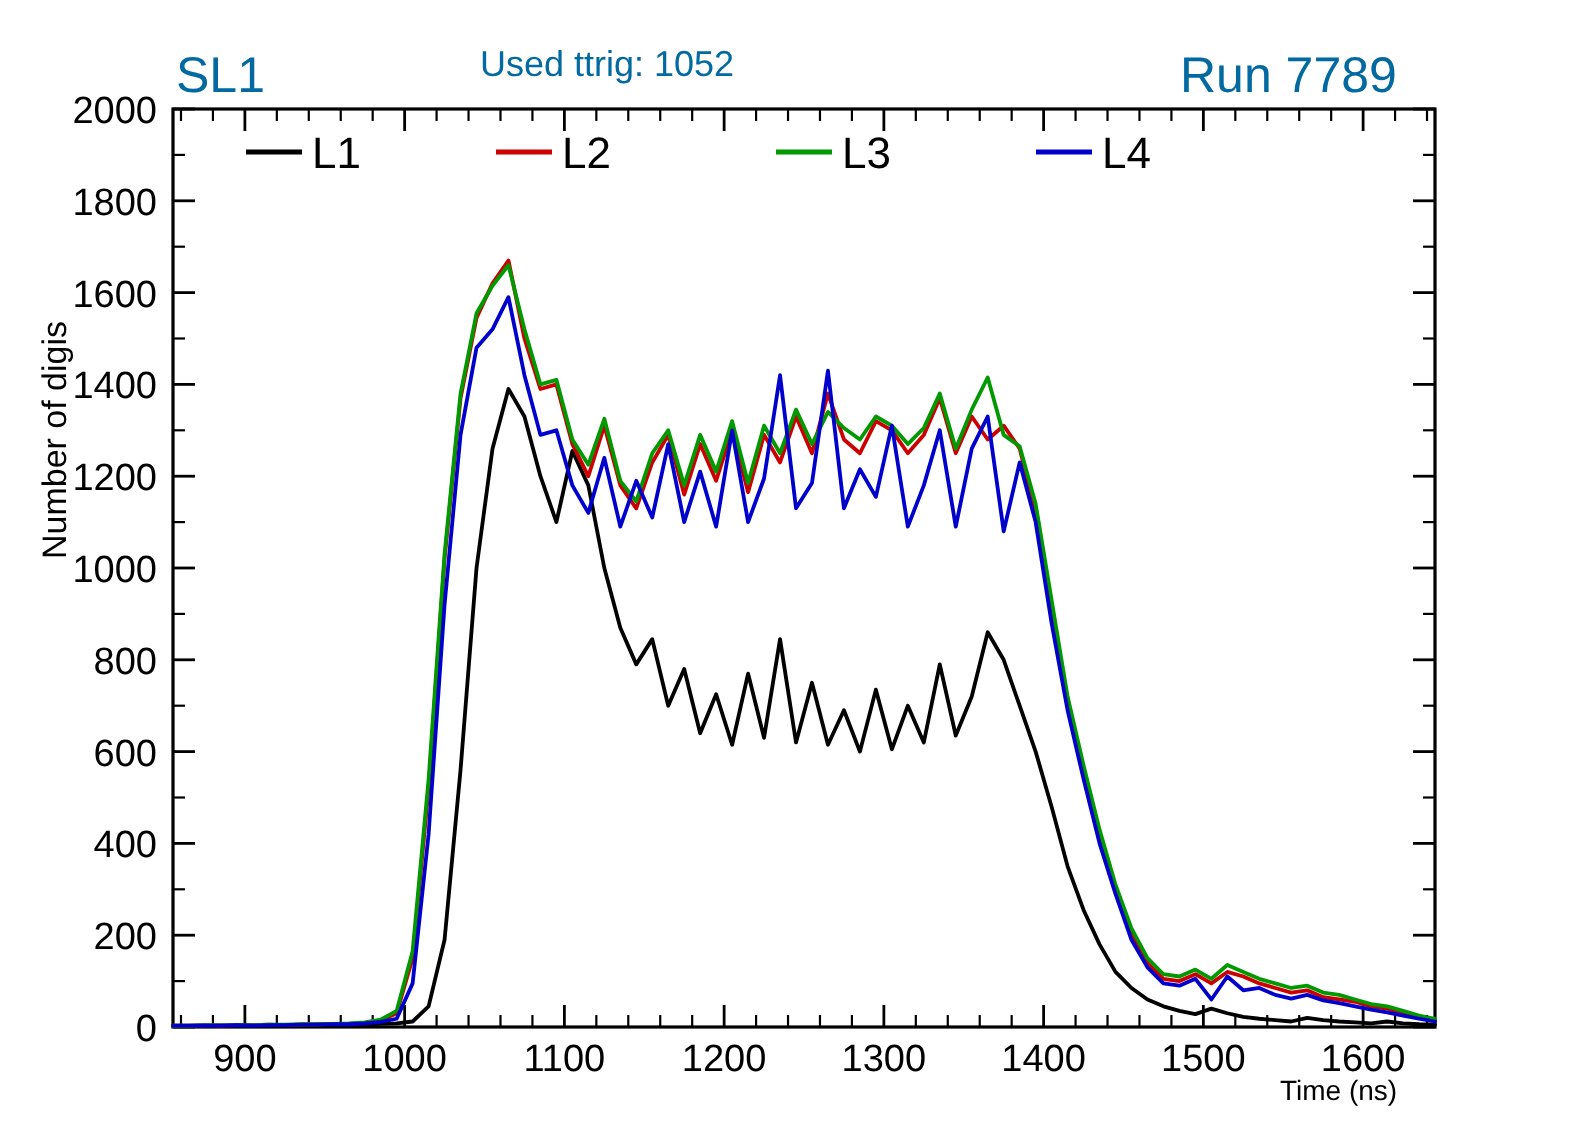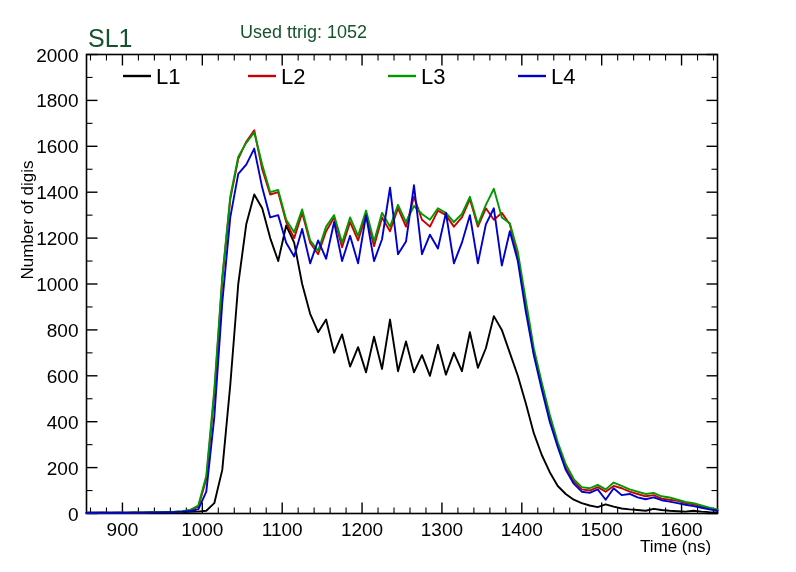--- a/index.html
+++ b/index.html
@@ -2,49 +2,50 @@
 <html><head>
 <meta charset="utf-8">
 <style>
   html,body{margin:0;padding:0;}
   body{
     width:796px;height:572px;background:#ffffff;
     font-family:"Liberation Sans", sans-serif;
     overflow:hidden;position:relative;
   }
   #root{position:absolute;inset:0;}
-  .txt{position:absolute;white-space:nowrap;color:#14532d;}
+  .txt{position:absolute;white-space:nowrap;color:#0369a1;}
   #title-sl{left:88px;top:24px;font-size:25px;}
   #title-ttrig{left:240px;top:22px;font-size:18px;}
   #title-run{left:590px;top:24px;font-size:25px;}
   #ylabel{
     position:absolute;left:-52px;top:210px;width:160px;
     transform:rotate(-90deg);transform-origin:50% 50%;
     font-size:17px;text-align:center;color:#000;
   }
-  #xlabel{position:absolute;left:640px;top:537px;font-size:17px;color:#000;}
+  #xlabel{position:absolute;left:640px;top:537px;font-size:14px;color:#000;}
   svg{position:absolute;left:0;top:0;}
   .ytick-lbl{font-size:19px;text-anchor:end;fill:#000;
     font-family:"Liberation Sans", sans-serif;}
   .xtick-lbl{font-size:19px;text-anchor:middle;fill:#000;
     font-family:"Liberation Sans", sans-serif;}
   .legend-lbl{font-size:22px;fill:#000;
     font-family:"Liberation Sans", sans-serif;}
   .frame{fill:none;stroke:#000;stroke-width:1.6;}
   .tick{stroke:#000;stroke-width:1.4;}
   .tick-minor{stroke:#000;stroke-width:1.1;}
   .series{fill:none;stroke-width:1.9;stroke-linejoin:round;stroke-linecap:round;}
 </style>
 </head>
 <body>
 
 <div id="root">
 
   <div class="txt" id="title-sl">SL1</div>
   <div class="txt" id="title-ttrig">Used ttrig: 1052</div>
+  <div class="txt" id="title-run">Run 7789</div>
 
   <div id="ylabel">Number of digis</div>
   <div id="xlabel">Time (ns)</div>
 
   <svg width="796" height="572">
     <g id="ticks-y">
         <line x1="86.5" y1="513.5" x2="97.5" y2="513.5" class="tick"></line>
         <line x1="717.5" y1="513.5" x2="706.5" y2="513.5" class="tick"></line>
         <line x1="86.5" y1="490.55" x2="92.5" y2="490.55" class="tick-minor"></line>
         <line x1="717.5" y1="490.55" x2="711.5" y2="490.55" class="tick-minor"></line>

